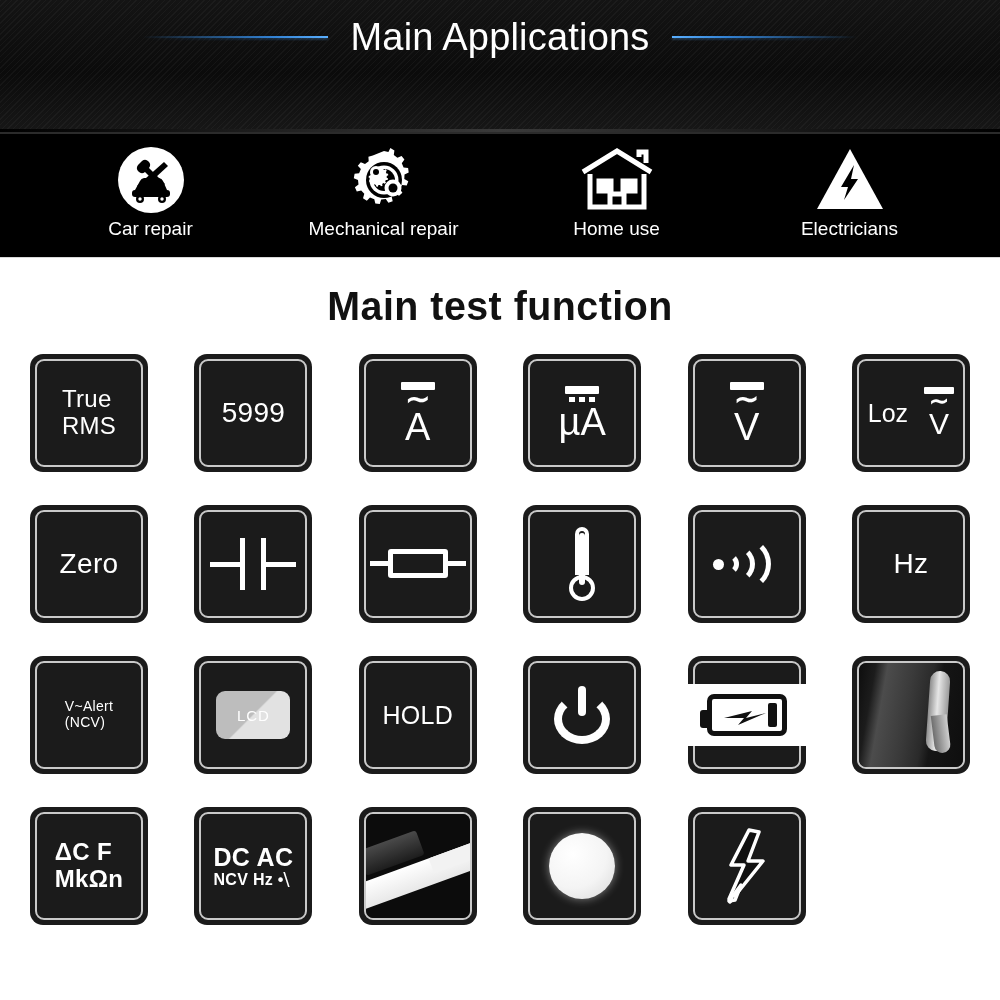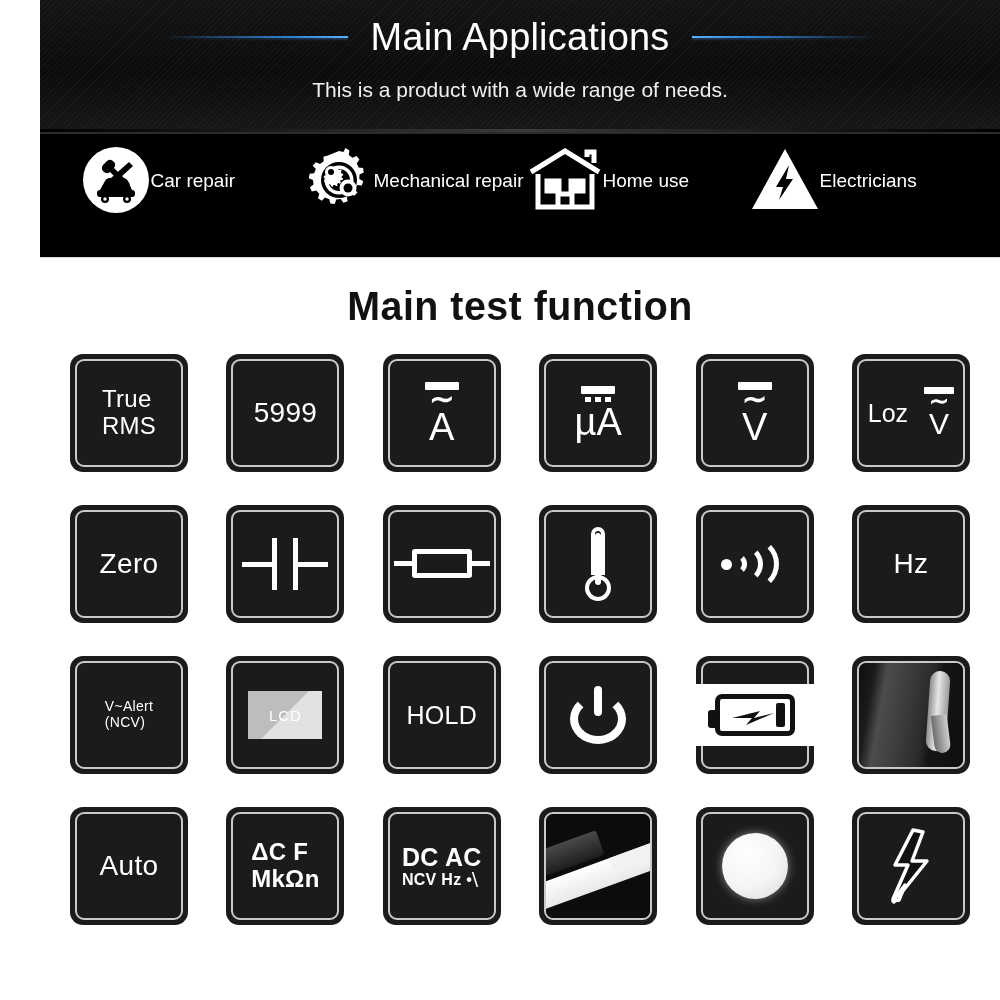--- a/index.html
+++ b/index.html
@@ -2,21 +2,21 @@
 <html><head>
 <meta charset="utf-8">
 <style>
   * { margin:0; padding:0; box-sizing:border-box; }
   html,body { width:1000px; height:1000px; }
   body {
     background:#ffffff;
     font-family:"Liberation Sans", sans-serif;
     overflow:hidden;
   }
-  #page { position:relative; width:1000px; height:1000px; background:#fff;padding-left:40px; }
+  #page { position:relative; width:1000px; height:1000px; background:#fff; }
 
   
   .header {
     position:relative;
     height:134px;
     background:
       repeating-linear-gradient(135deg,
         rgba(255,255,255,0.035) 0px,
         rgba(255,255,255,0.035) 1px,
         rgba(0,0,0,0) 1px,
@@ -51,21 +51,21 @@
   }
 
   
   .apps{
     height:124px; background:#000;
     display:flex; align-items:flex-start; justify-content:space-around;
     padding:10px 34px 0 34px;
     border-bottom:1px solid #d8d8d8;
   }
   .app{
-    width:210px; display:flex; flex-direction:row;
+    width:210px; display:flex; flex-direction:column;
     align-items:center; justify-content:flex-start;
   }
   .app-ico{ height:72px; display:flex; align-items:center; justify-content:center; }
   .app-lbl{ color:#fff; font-size:19px; margin-top:2px; white-space:nowrap; }
 
   
   .sec-title{
     height:96px; display:flex; align-items:center; justify-content:center;
     color:#111; font-size:41px; font-weight:bold;
     font-family:"Liberation Sans Narrow","Liberation Sans",sans-serif;
@@ -134,21 +134,21 @@
   
   .buzz{ position:relative; width:68px; height:54px; z-index:2; }
   .buzz .dot{ position:absolute; left:0; top:22px; width:11px; height:11px; background:#fff; border-radius:50%; }
   .buzz .arc{ position:absolute; border:5px solid #fff; border-radius:50%;
               border-top-color:transparent; border-bottom-color:transparent; border-left-color:transparent; }
   .buzz .a1{ left:4px;  top:16px; width:22px; height:22px; }
   .buzz .a2{ left:4px;  top:8px;  width:38px; height:38px; }
   .buzz .a3{ left:4px;  top:0px;  width:54px; height:54px; }
 
   
-  .lcd{ position:relative; width:74px; height:48px; border-radius:0; z-index:2;
+  .lcd{ position:relative; width:74px; height:48px; border-radius:9px; z-index:2;
         background:linear-gradient(135deg,#bdbdbd 0%,#bdbdbd 49%,#e2e2e2 51%,#e2e2e2 100%);
         display:flex; align-items:center; justify-content:center; }
   .lcd span{ color:#fff; font-size:15px; letter-spacing:1px; }
 
   
   .pwr{ position:relative; width:56px; height:58px; z-index:2; }
   .pwr .ring{ position:absolute; left:0; top:8px; width:56px; height:50px;
               border:8px solid #fff; border-radius:50%; border-top-color:transparent; box-sizing:border-box; }
   .pwr .bar2{ position:absolute; left:24px; top:0; width:8px; height:30px; background:#fff; border-radius:4px; }
 
@@ -197,21 +197,20 @@
       <span class="rule left">
           <i></i>
           <i class="glow"></i>
         </span>
       <span class="main-title">Main Applications</span>
       <span class="rule right">
           <i></i>
           <i class="glow"></i>
         </span>
     </div>
-    <div class="subtitle">This is a product with a wide range of needs.</div>
   </div>
 
   <div class="apps">
 
     <div class="app">
       <div class="app-ico">
         <svg class="app-svg" width="70" height="70" viewBox="0 0 70 70">
           <circle cx="35" cy="35" r="33" fill="#fff"></circle>
           <g fill="#000">
             <path d="M22 20 l4 -4 a5 5 0 0 1 7 7 l16 16 -4 4 -16 -16 a5 5 0 0 1 -7 -7z"></path>
@@ -407,23 +406,20 @@
       </div>
     </div>
 
     <div class="tile">
       <div class="photo-hang">
         <i class="clip"></i>
           <i class="clip2"></i>
       </div>
     </div>
 
-    <div class="tile">
-      <div class="tl-txt big">Auto</div>
-    </div>
 
     <div class="tile">
       <div class="tl-txt two" style="font-weight:bold;font-size:24px">
         <div>ΔC F</div>
         <div>MkΩn</div>
       </div>
     </div>
 
     <div class="tile">
       <div class="tl-txt two" style="font-weight:bold">

